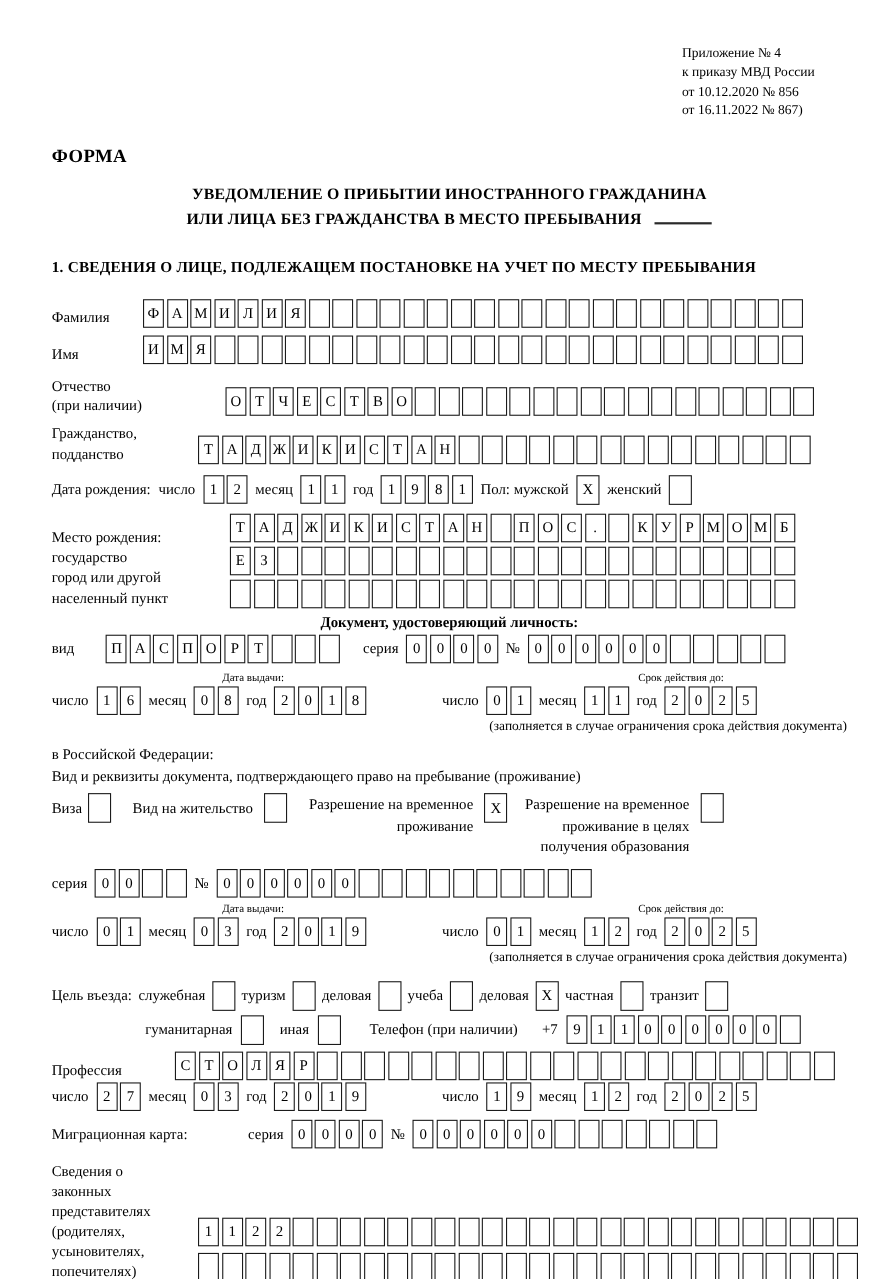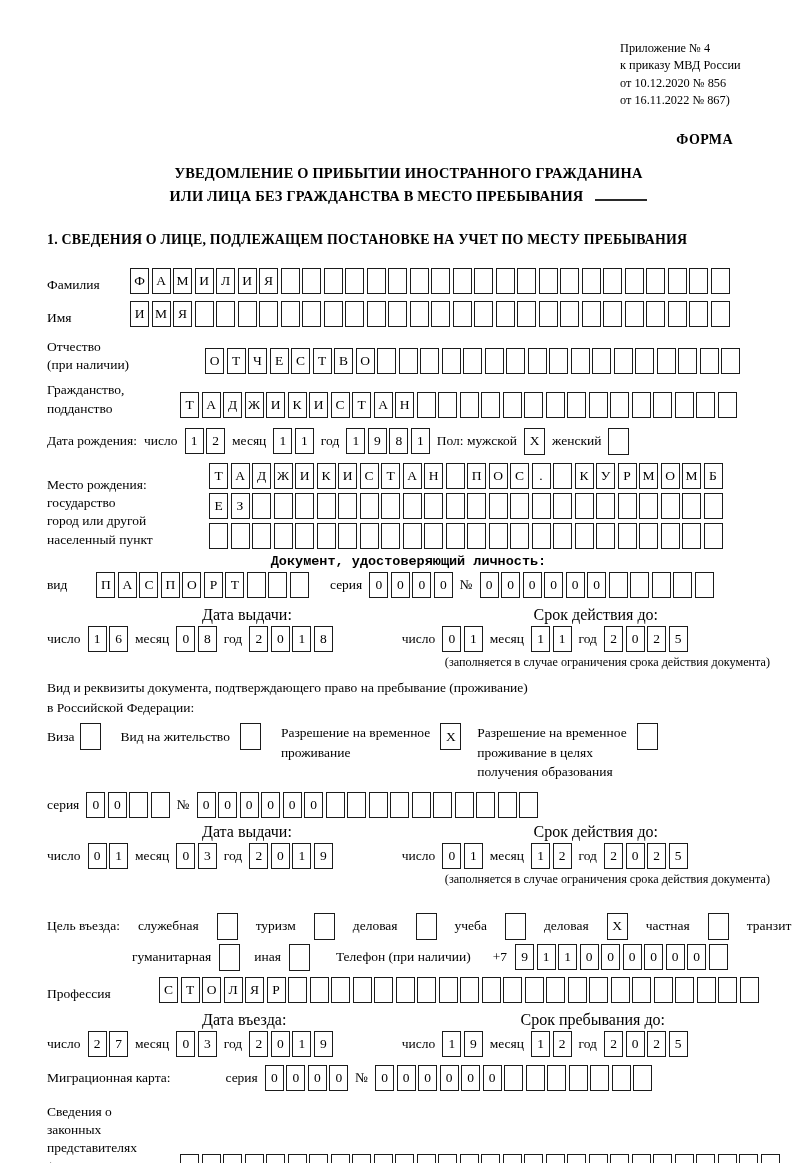--- a/index.html
+++ b/index.html
@@ -4,42 +4,42 @@
 <style>
   html,body { margin:0; padding:0; background:#fff; }
   .page {
     width:800px; height:1163px; box-sizing:border-box;
     padding:40px 30px 16px 47px;
     font-family:"Liberation Serif", serif; color:#000; font-size:13.5px;
     position:relative; overflow:hidden; background:#fff;
   }
   .annex { margin-left:573px; font-size:12.3px; line-height:1.42; }
   .annex-part2 { margin-top:6px; }
-  .forma { text-align:right; font-weight:bold; font-size:14px; margin:22px 37px 0 0; letter-spacing:.4px; }
+  .forma { font-weight:bold; font-size:17px; margin:22px 37px 0 0; letter-spacing:.4px; }
   .title { text-align:center; font-weight:bold; font-size:14.4px; line-height:1.6; margin-top:14px; letter-spacing:.2px; }
   .title-underline { display:inline-block; width:52px; border-bottom:2px solid #2a2a2a; height:13px; margin-left:12px; }
   .sec-heading { font-weight:bold; font-size:13.9px; margin-top:24px; letter-spacing:.2px; }
 
   .frow { display:flex; align-items:flex-end; margin-top:7px; }
   .flabel { flex:none; line-height:1.35; white-space:pre-line; padding-top:4px; }
   .boxrow { display:flex; gap:2.5px; flex-wrap:nowrap; }
   .cbox {
     width:17px; height:24px; border:1.5px solid #1b1b1b; flex:none;
     display:flex; align-items:center; justify-content:center;
     font-size:13.5px; background:#fff; box-sizing:content-box;
   }
   .chk { width:19px; height:25px; }
   .inline { display:flex; align-items:center; gap:7px; flex-wrap:nowrap; }
   .dlabel { white-space:nowrap;font-family:Liberation Serif, serif; }
   .stack { display:flex; flex-direction:column; gap:4px; }
-  .dr-head { display:flex; margin-top:8px; font-size:16px;text-align:center; }
+  .dr-head { display:flex; margin-top:8px; font-size:10px;text-align:center; }
   .dr-note { text-align:right; font-size:12.2px; margin-top:3px; }
-  .center-bold { text-align:center; font-weight:bold; font-size:13.5px; margin-top:5px;font-family:Liberation Mono, monospace; }
+  .center-bold { text-align:center; font-weight:bold; font-size:13.5px; margin-top:5px; }
   .plain { margin-top:8px; line-height:1.5; }
-  .chk-label-center { text-align:left; white-space:pre-line; line-height:1.45; }
+  .chk-label-center { text-align:right; white-space:pre-line; line-height:1.45; }
 </style>
 </head>
 <body>
 
 <div class="page">
 
   <div class="annex">
     <div>Приложение № 4</div>
     <div>к приказу МВД России</div>
     <div>от 10.12.2020 № 856</div>
@@ -375,22 +375,22 @@
     <div class="boxrow">
         <div class="cbox">2</div>
         <div class="cbox">0</div>
         <div class="cbox">2</div>
         <div class="cbox">5</div>
       </div>
   </div>
   <div class="dr-note">(заполняется в случае ограничения срока действия документа)</div>
 
   <div class="plain">
+    <div>в Российской Федерации:</div>
     <div>Вид и реквизиты документа, подтверждающего право на пребывание (проживание)</div>
-    <div>в Российской Федерации:</div>
   </div>
 
   <div class="frow" style="margin-top:5px; gap:12px; align-items:flex-start;">
     <div class="inline" style="gap:5px">
         <span>Виза</span>
       <div class="cbox chk"></div>
       </div>
     <div class="inline" style="gap:10px; margin-left:8px">
         <span>Вид на жительство</span>
       <div class="cbox chk"></div>
@@ -472,21 +472,21 @@
     <span class="dlabel">год</span>
     <div class="boxrow">
         <div class="cbox">2</div>
         <div class="cbox">0</div>
         <div class="cbox">2</div>
         <div class="cbox">5</div>
       </div>
   </div>
   <div class="dr-note">(заполняется в случае ограничения срока действия документа)</div>
 
-  <div class="frow inline" style="margin-top:26px; gap:18px">
+  <div class="frow inline" style="margin-top:14px; gap:6px">
     <span class="dlabel">Цель въезда:</span>
     <span class="dlabel">служебная</span>
     <div class="cbox chk"></div>
     <span class="dlabel">туризм</span>
     <div class="cbox chk"></div>
     <span class="dlabel">деловая</span>
     <div class="cbox chk"></div>
     <span class="dlabel">учеба</span>
     <div class="cbox chk"></div>
     <span class="dlabel">деловая</span>
@@ -545,24 +545,20 @@
         <div class="cbox"></div>
         <div class="cbox"></div>
         <div class="cbox"></div>
         <div class="cbox"></div>
         <div class="cbox"></div>
         <div class="cbox"></div>
         <div class="cbox"></div>
       </div>
   </div>
 
-  <div class="dr-head" style="margin-top:8px">
-    <span style="margin-left:155px">Дата въезда:</span>
-    <span style="margin-left:auto;margin-right:105px">Срок пребывания до:</span>
-  </div>
   <div class="frow inline" style="margin-top:2px">
     <span class="dlabel">число</span>
     <div class="boxrow">
         <div class="cbox">2</div>
         <div class="cbox">7</div>
       </div>
     <span class="dlabel">месяц</span>
     <div class="boxrow">
         <div class="cbox">0</div>
         <div class="cbox">3</div>

